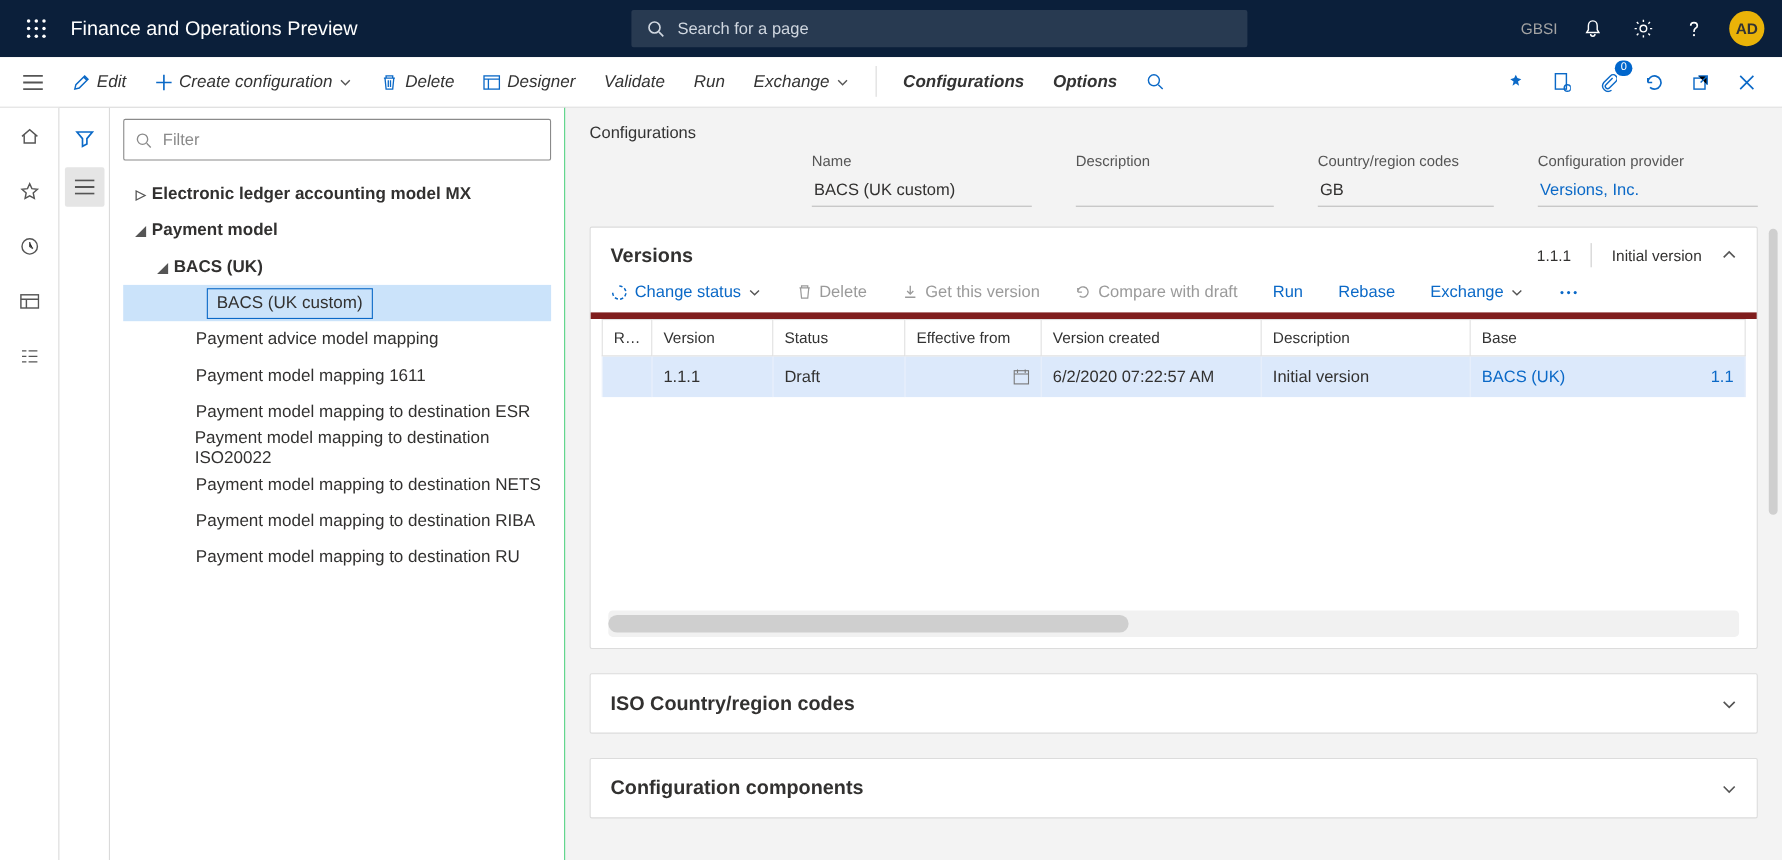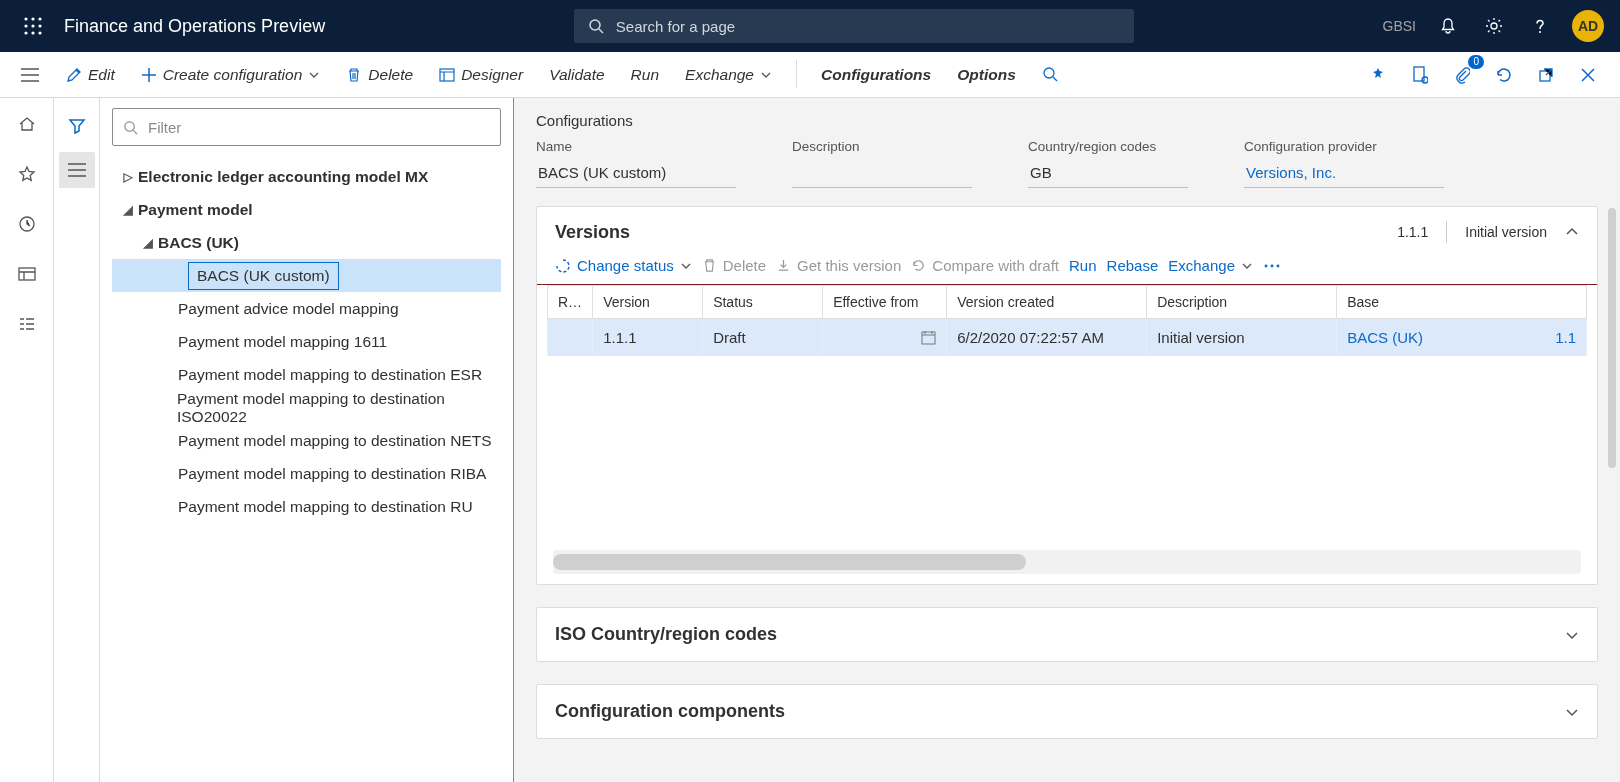--- a/index.html
+++ b/index.html
@@ -110,42 +110,42 @@
   }
   .tree-row.selected span.lbl {
     border:1px solid #0b69c7; padding:4px 8px; background:#cbe3fa;
   }
   
   .main {
     flex:1; background:#f3f3f3; padding: 14px 22px 14px 22px; overflow-y:auto;
     position:relative;
   }
   .main .page-title { font-size:15px; color:#333; margin-bottom:10px; }
-  .fields-row { display:flex; gap:56px; margin-bottom:18px; }
+  .fields-row { display:flex; gap:40px; margin-bottom:18px;justify-content:flex-end; }
   .field { display:flex; flex-direction:column; }
   .field label { font-size:13.5px; color:#555; margin-bottom:6px; }
   .field .val {
     border-bottom:1px solid #bdbdbd; padding:4px 2px 6px 2px; min-width:200px; font-size:15px;
     height:28px;
   }
   .field .val.link { color:#0b69c7; }
   .panel {
     background:#fff; border:1px solid #dcdcdc; border-radius:2px;
     margin-bottom:22px;
   }
   .panel-header {
     display:flex; align-items:center; padding: 14px 18px;
     font-size:18px; font-weight:600;
   }
   .panel-header .meta { margin-left:auto; display:flex; align-items:center; gap:18px; font-size:14px; font-weight:400;}
   .panel-header .sep { width:1px; height:22px; background:#ccc; }
   .versions-toolbar {
-    display:flex; align-items:center; gap:10px;
+    display:flex; align-items:center; gap:32px;
     padding: 6px 18px 10px 18px;
-    border-bottom:1px solid #7f1d1d;
+    border-bottom:6px solid #7f1d1d;
     margin-top: -6px;
   }
   .vbtn { display:flex; align-items:center; gap:6px; font-size:15px; color:#333; cursor:pointer; }
   .vbtn.disabled { color:#9a9a9a; }
   .vbtn.primary { color:#0b69c7; }
   .vbtn.link { color:#0b69c7; }
   .grid {
     margin: 0 10px 10px 10px;
   }
   .grid table { width:100%; border-collapse:collapse; }

